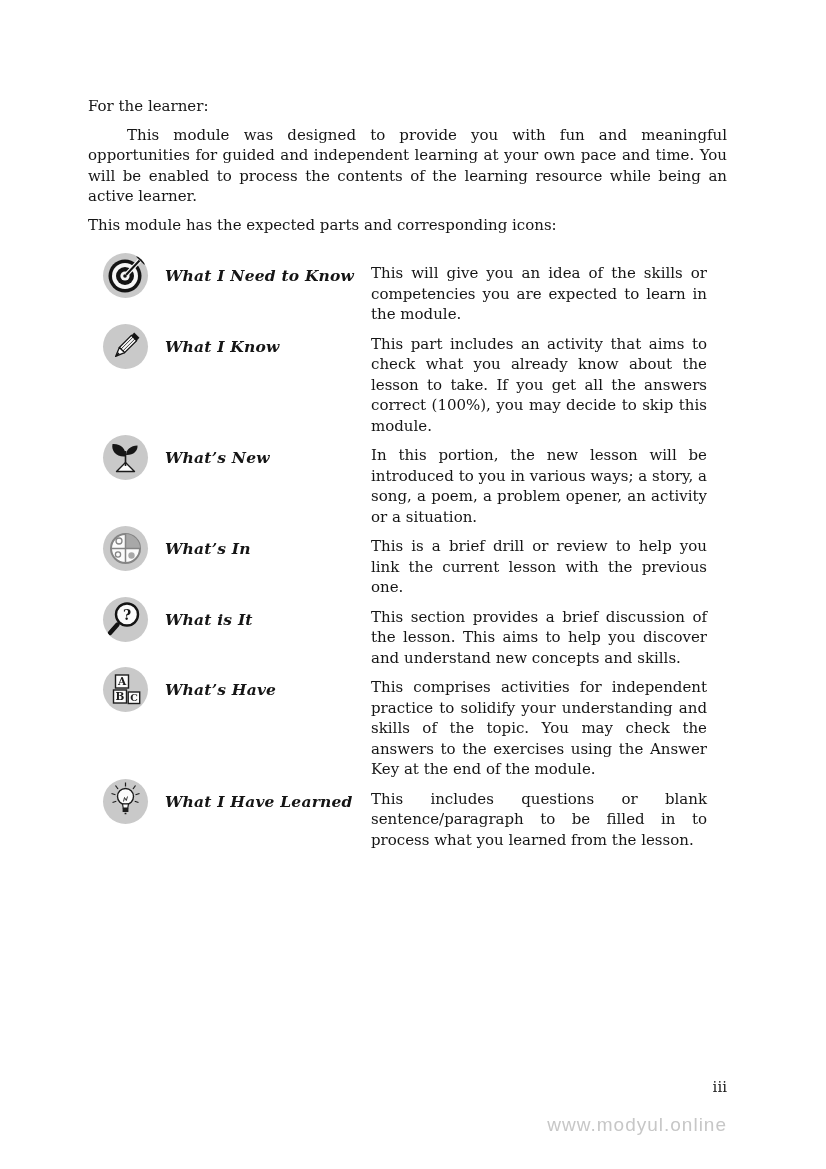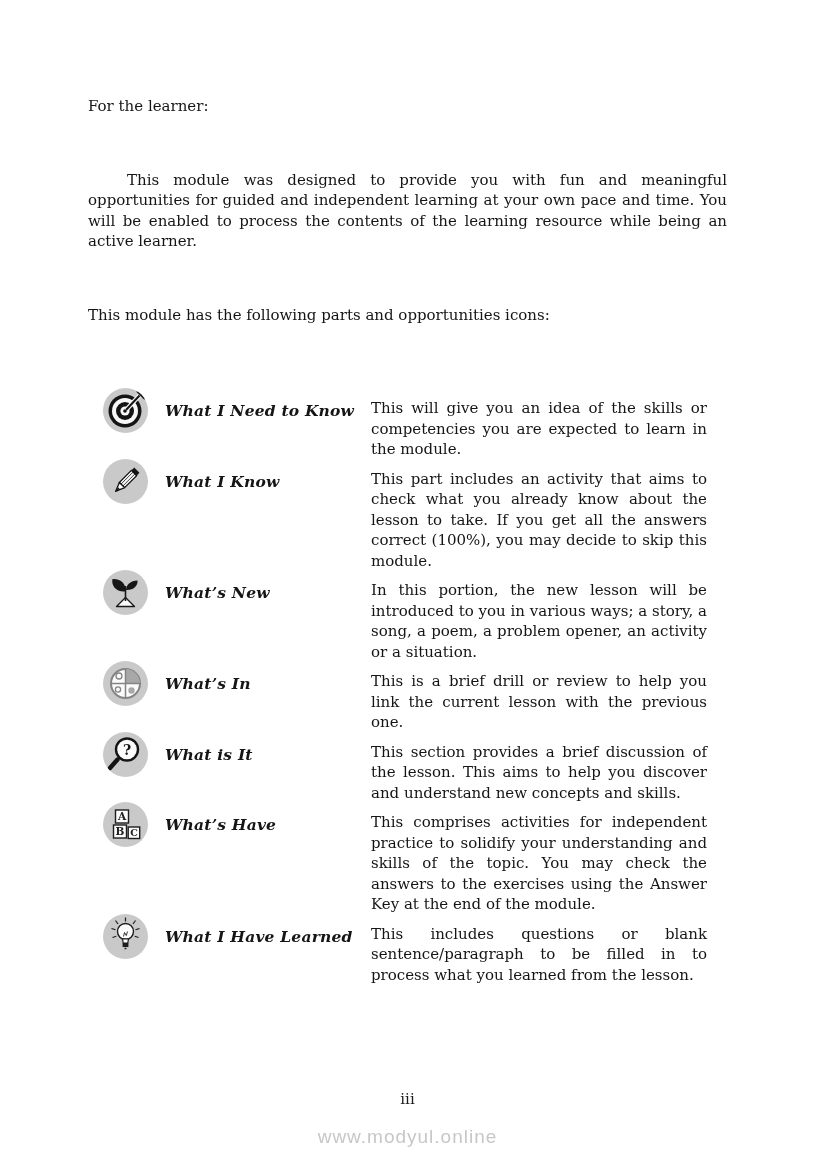--- a/index.html
+++ b/index.html
@@ -7,28 +7,27 @@
     padding: 0;
     background: #ffffff;
   }
   .page {
     position: relative;
     width: 826px;
     height: 1169px;
     margin: 0 auto;
     box-sizing: border-box;
     background: #ffffff;
-    padding: 96px 99px 22px 88px;
+    padding: 96px 99px 34px 88px;
     display: flex;
     flex-direction: column;
     font-family: "DejaVu Serif", "Liberation Serif", serif;
     font-size: 15px;
     line-height: 20.5px;
     color: #151515;
-    gap: 45px;
   }
   .page p {
     margin: 0 0 8px 0;
   }
   .justified { text-align: justify; }
   .indent { text-indent: 39px; }
   .parts-table {
     margin-top: 20px;
   }
   .part-row {
@@ -62,21 +61,21 @@
     white-space: nowrap;
     letter-spacing: 0.2px;
   }
   .desc-col {
     width: 336px;
     flex: none;
     text-align: justify;
   }
   .footer {
     margin-top: auto;
-    text-align: center;
+    text-align: right;
   }
   .page-number {
     font-size: 15px;
     color: #1a1a1a;
   }
   .watermark {
     margin-top: 17px;
     font-family: Liberation Sans, sans-serif;
     font-size: 19px;
     letter-spacing: 1px;
@@ -86,21 +85,21 @@
 </head>
 <body>
 
 <div class="page">
 
   <p>For the learner:</p>
 
 
   <p class="justified indent">This module was designed to provide you with fun and meaningful opportunities for guided and independent learning at your own pace and time. You will be enabled to process the contents of the learning resource while being an active learner.</p>
 
-  <p class="justified">This module has the following parts and opportunities icons:</p>
+  <p class="justified">This module has the expected parts and corresponding icons:</p>
 
   <div class="parts-table">
 
     <div class="part-row">
       <div class="icon-col">
         <div class="icon-circle">
           <svg viewBox="0 0 45 45" aria-hidden="true">
             <circle cx="22" cy="23" r="16.5" fill="#141414"></circle>
             <circle cx="22" cy="23" r="13" fill="#f6f6f6"></circle>
             <circle cx="22" cy="23" r="9" fill="#141414"></circle>

